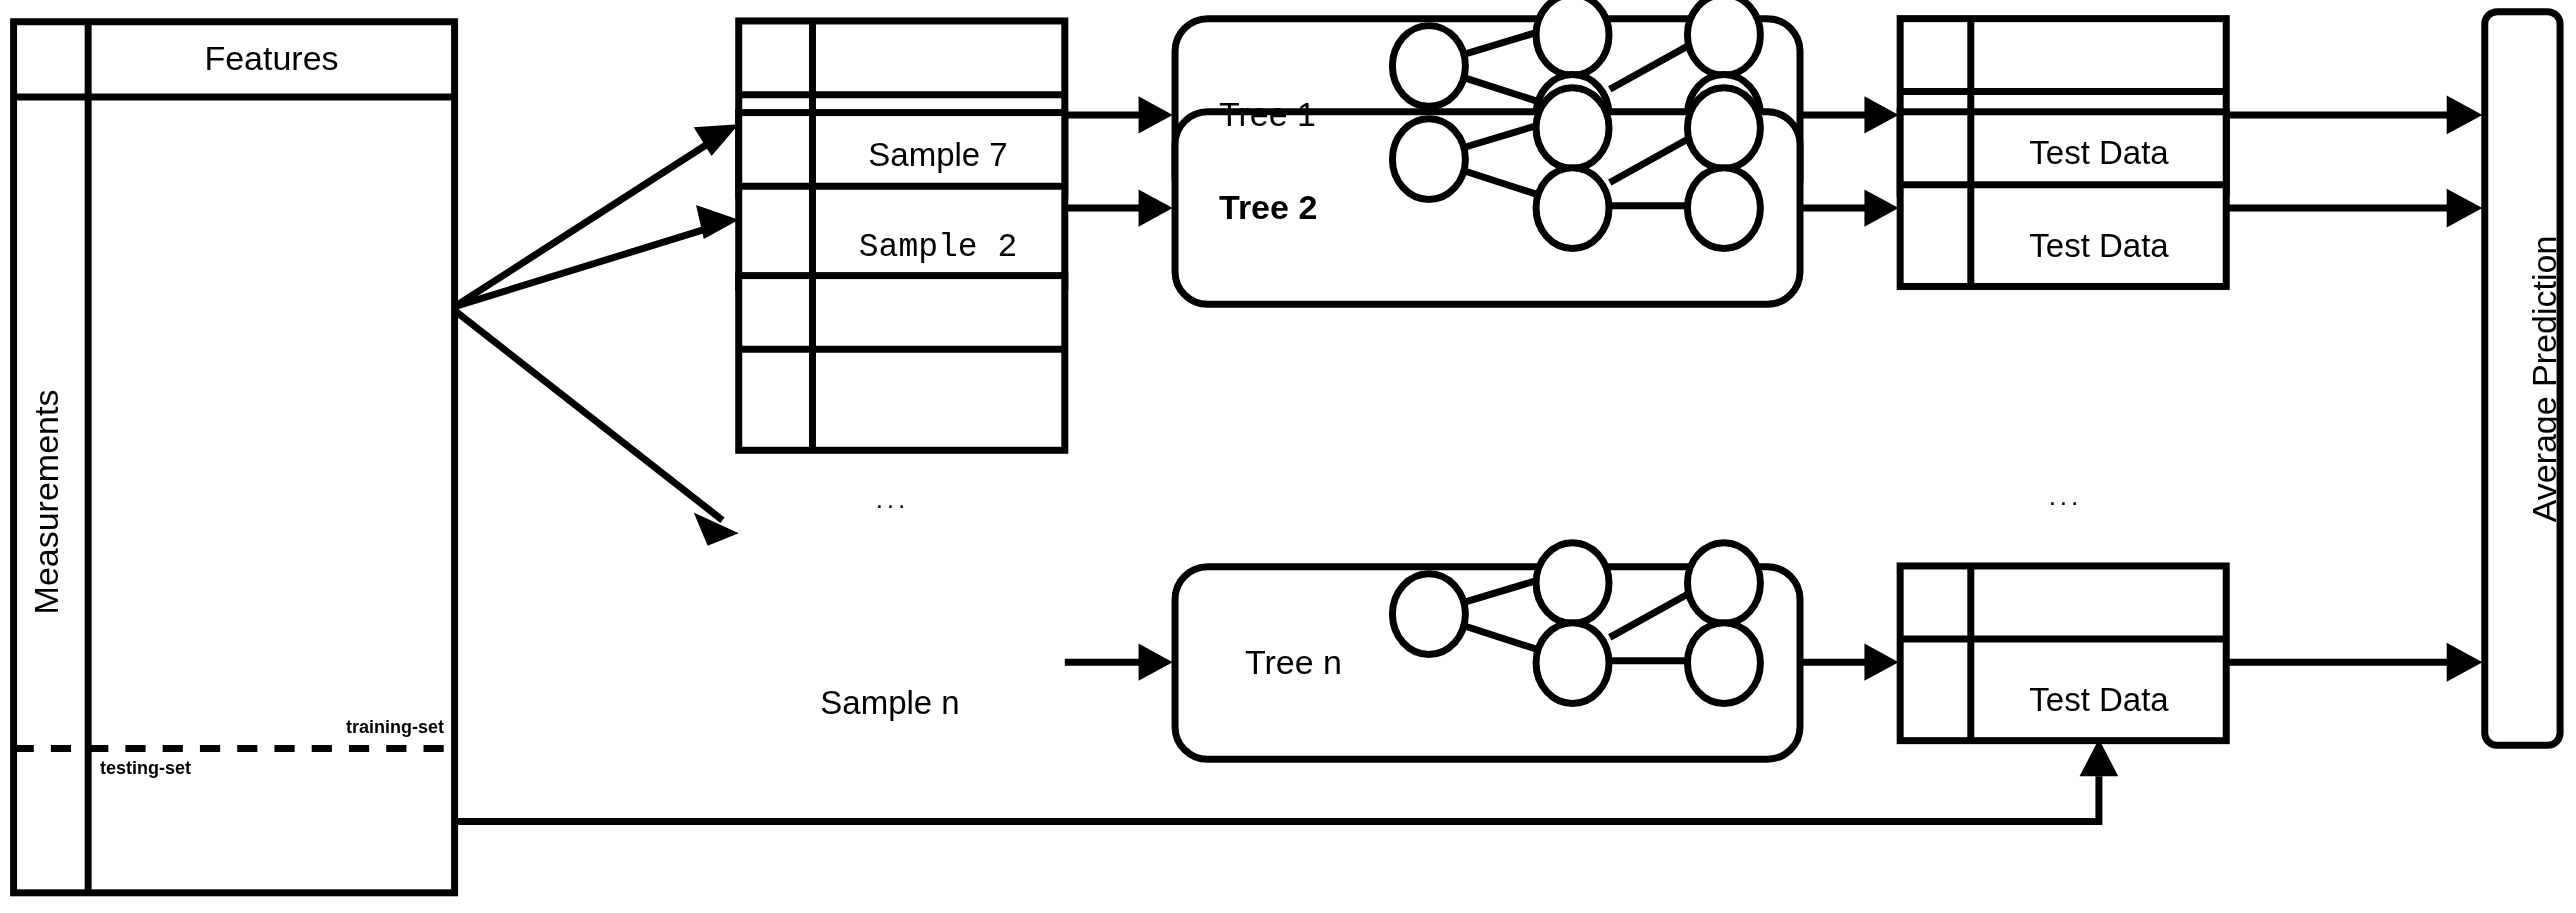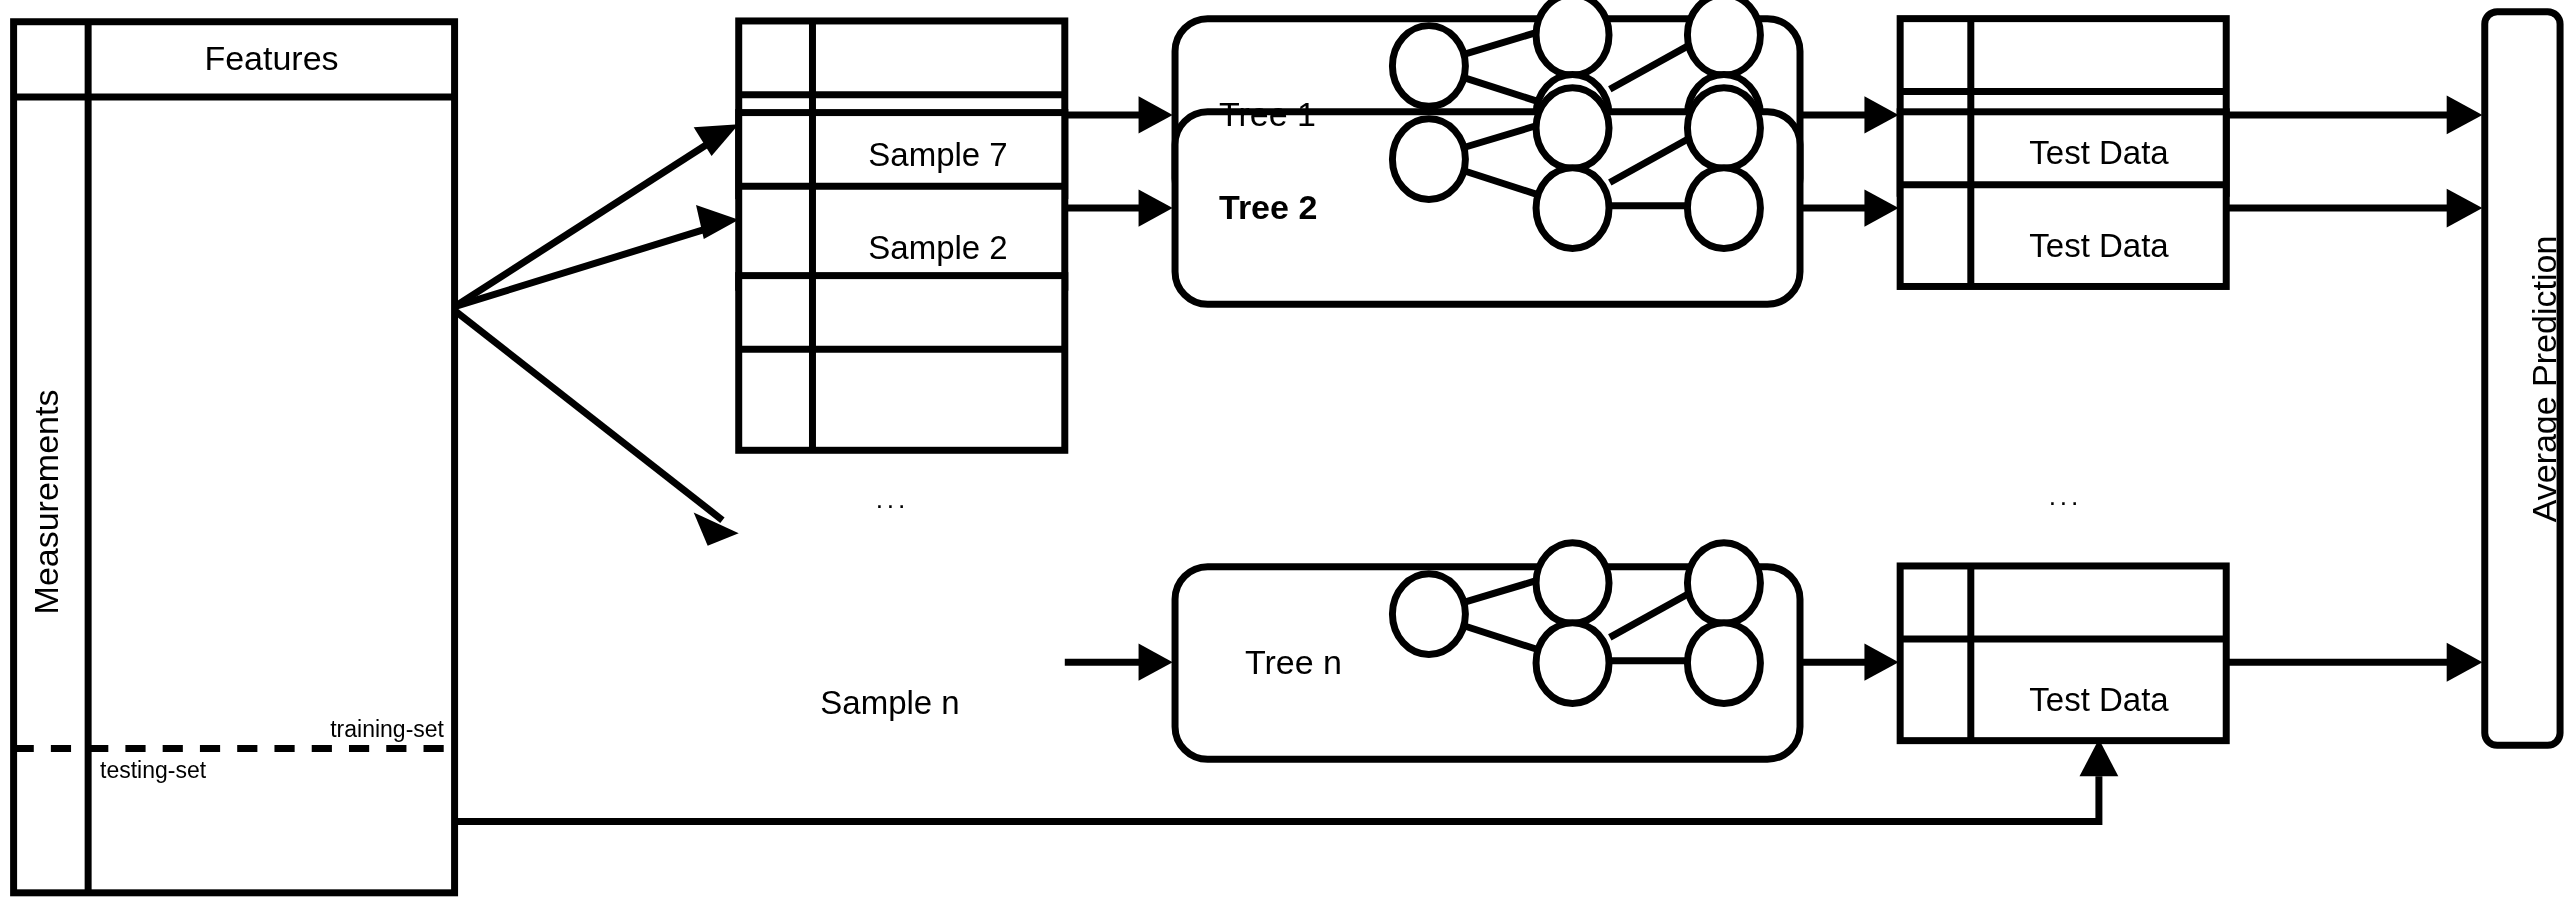--- a/index.html
+++ b/index.html
@@ -64,21 +64,21 @@
     position: absolute;
     color: #000000;
     font-family: "Liberation Sans", sans-serif;
     white-space: nowrap;
     line-height: 1;
     user-select: none;
     text-align: center;
   }
   .lbl-xl  { font-size: 34px; }
   .lbl-lg  { font-size: 33px; }
-  .lbl-sm  { font-size: 23px; }
+  .lbl-sm  { font-size: 18px; font-weight: bold; }
   .lbl-dots{ font-size: 26.4px; letter-spacing: 3.9px; }
   .rot-up {
     transform: rotate(-90deg);
     transform-origin: 50% 50%;
   }
 </style>
 </head>
 <body>
 
 <div id="canvas">
@@ -231,21 +231,21 @@
 
   <div class="lbl lbl-xl" style="left:88px; top:41px; width:367px; text-align:center;">Features</div>
 
   <div class="lbl lbl-xl rot-up" style="left:-226px; top:485px; width:544px; text-align:center;">Measurements</div>
 
 
   <div class="lbl lbl-sm" style="left:88px; top:718px; width:356px; text-align:right;">training-set</div>
   <div class="lbl lbl-sm" style="left:100px; top:759px; width:356px; text-align:left;">testing-set</div>
 
   <div class="lbl lbl-lg" style="left:812px; top:138px; width:252px; text-align:center;">Sample 7</div>
-  <div class="lbl lbl-lg" style="left:812px; top:231px; width:252px; text-align:center;">Sample 2</div>
+  <div class="lbl lbl-lg" style="left:812px; top:231px; width:252px; text-align:center;font-family:Liberation Mono, monospace;">Sample 2</div>
   <div class="lbl lbl-lg" style="left:764px; top:686px; width:252px; text-align:center;">Sample n</div>
 
   <div class="lbl lbl-dots" style="left:846px; top:486px; width:93px; text-align:center;">...</div>
 
   <div class="lbl lbl-xl" style="left:1219px; top:97px;">Tree 1</div>
   <div class="lbl lbl-xl" style="left:1219px; top:190px;font-weight:bold;">Tree 2</div>
   <div class="lbl lbl-xl" style="left:1205px; top:645px;margin-left:40px;">Tree n</div>
 
   <div class="lbl lbl-lg" style="left:1971px; top:136px; width:256px; text-align:center;">Test Data</div>
   <div class="lbl lbl-lg" style="left:1971px; top:229px; width:256px; text-align:center;">Test Data</div>

